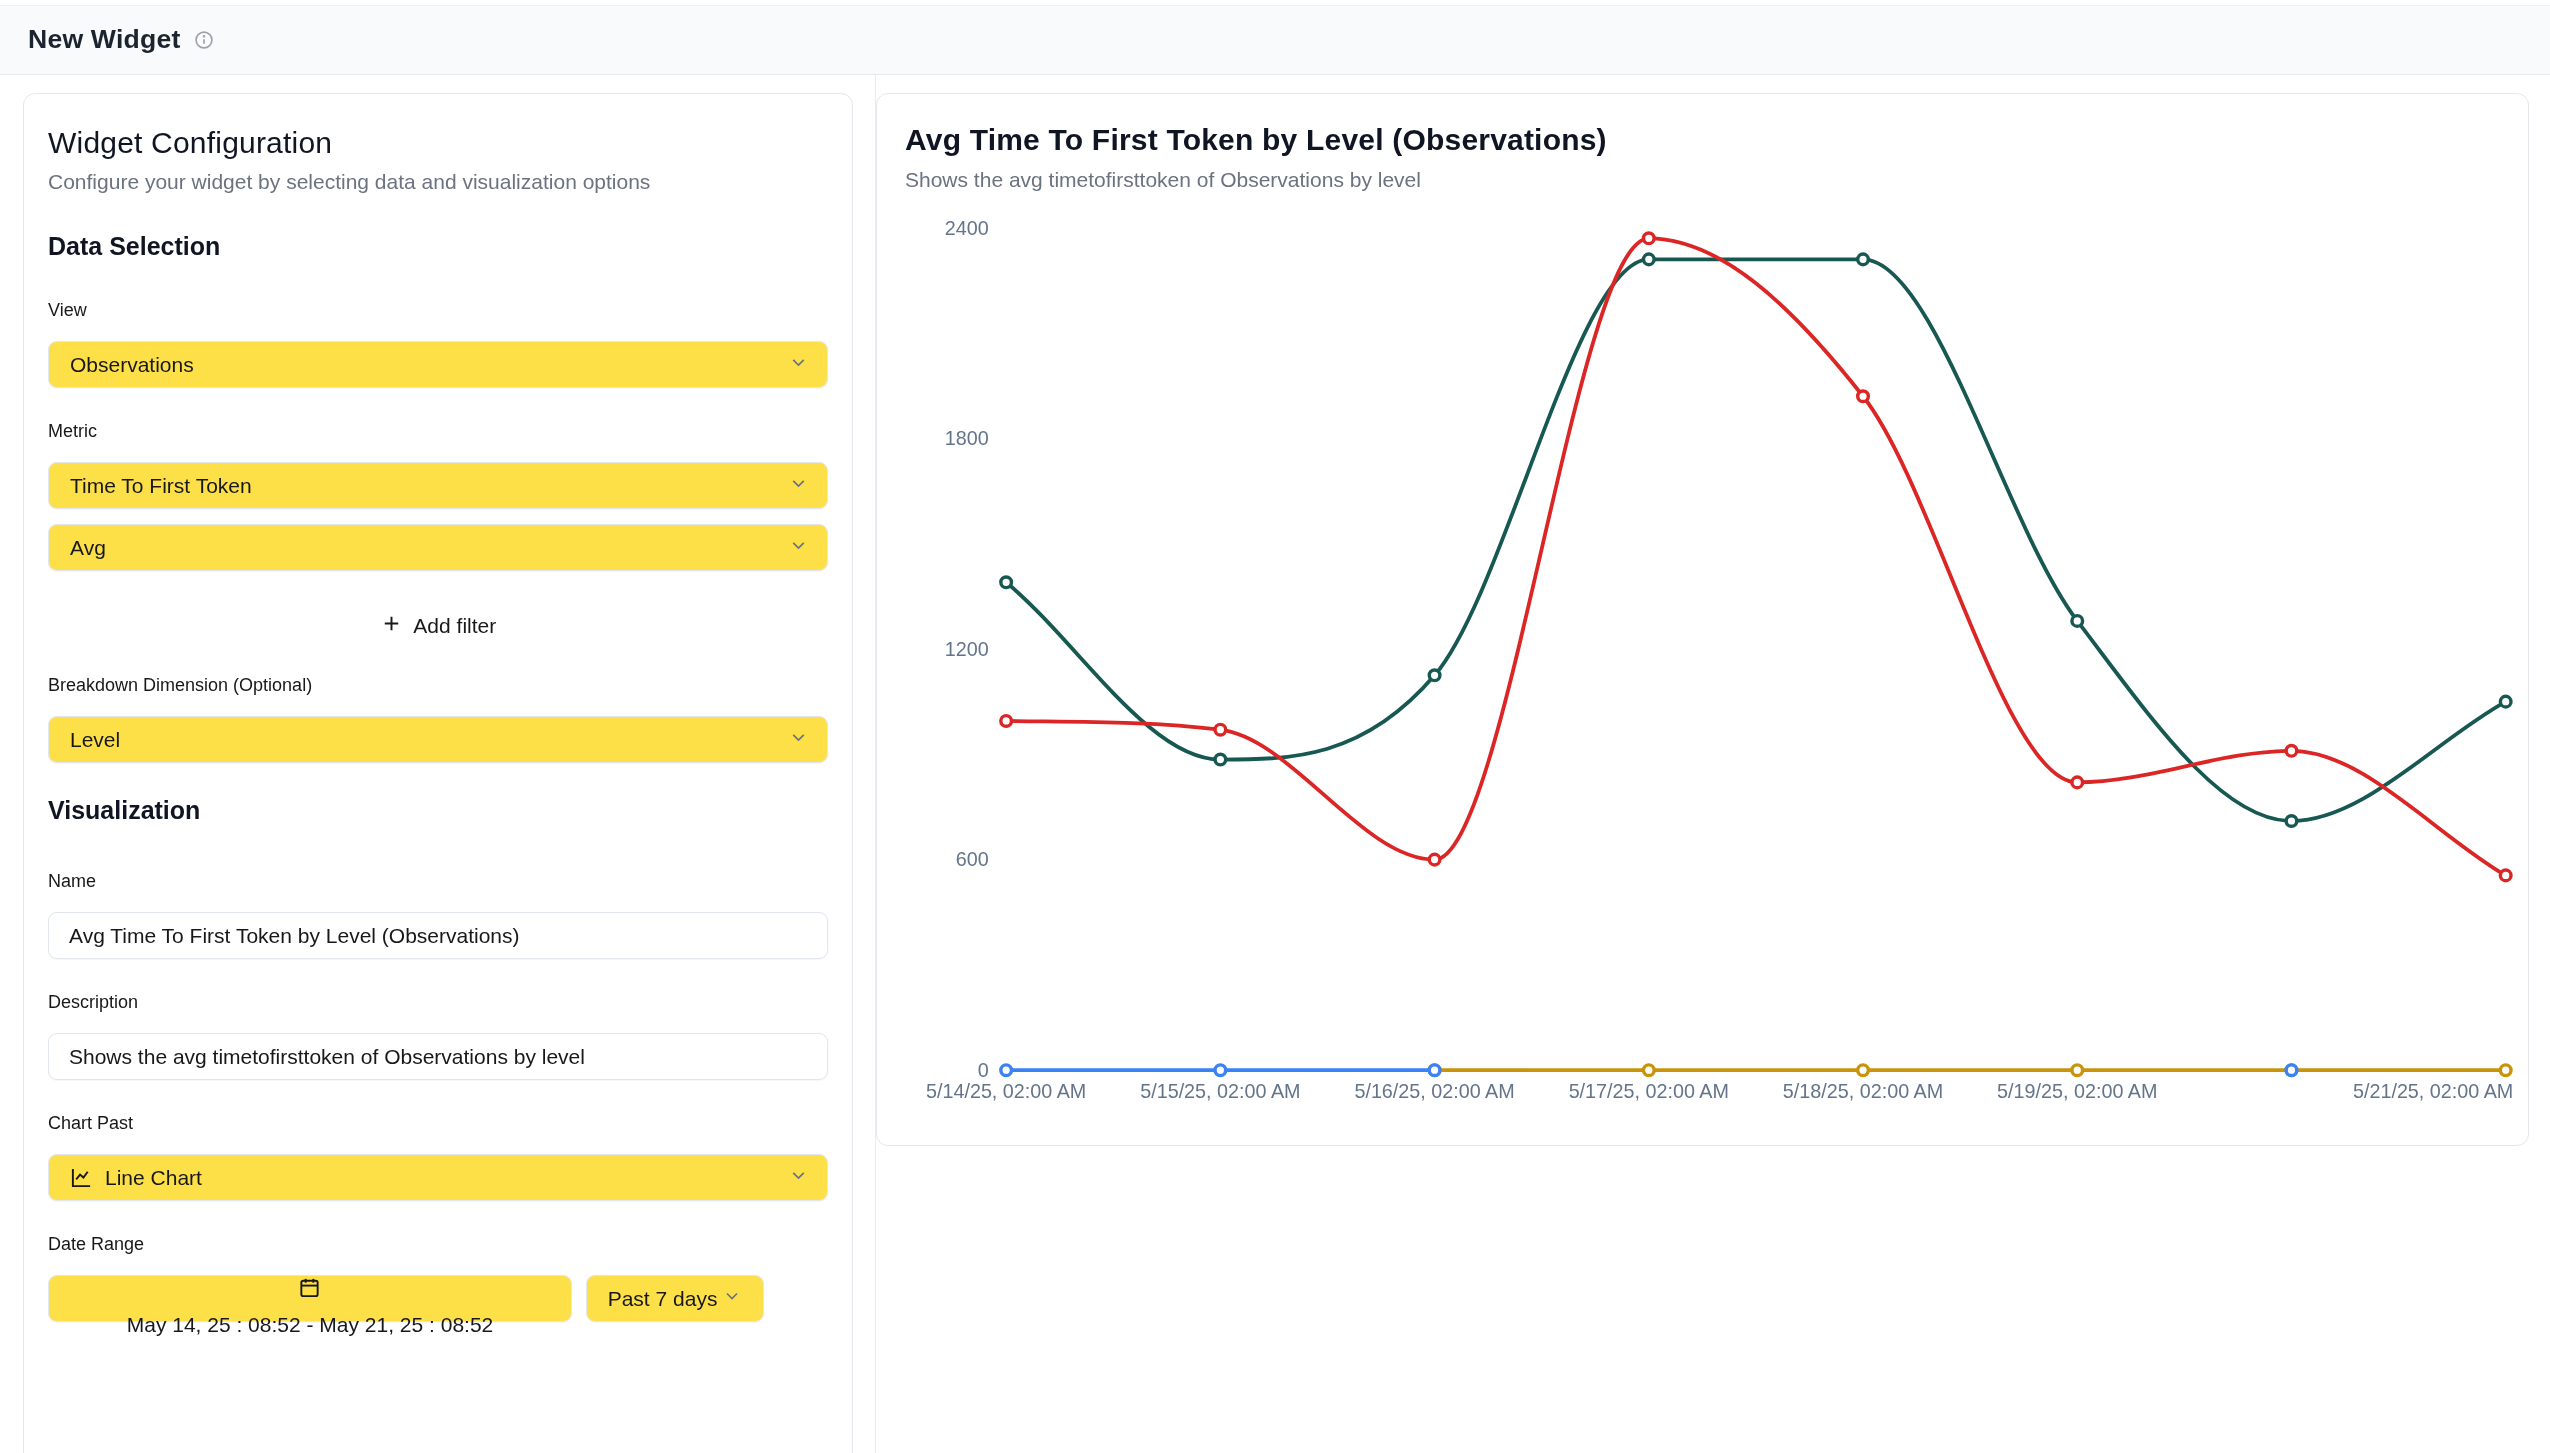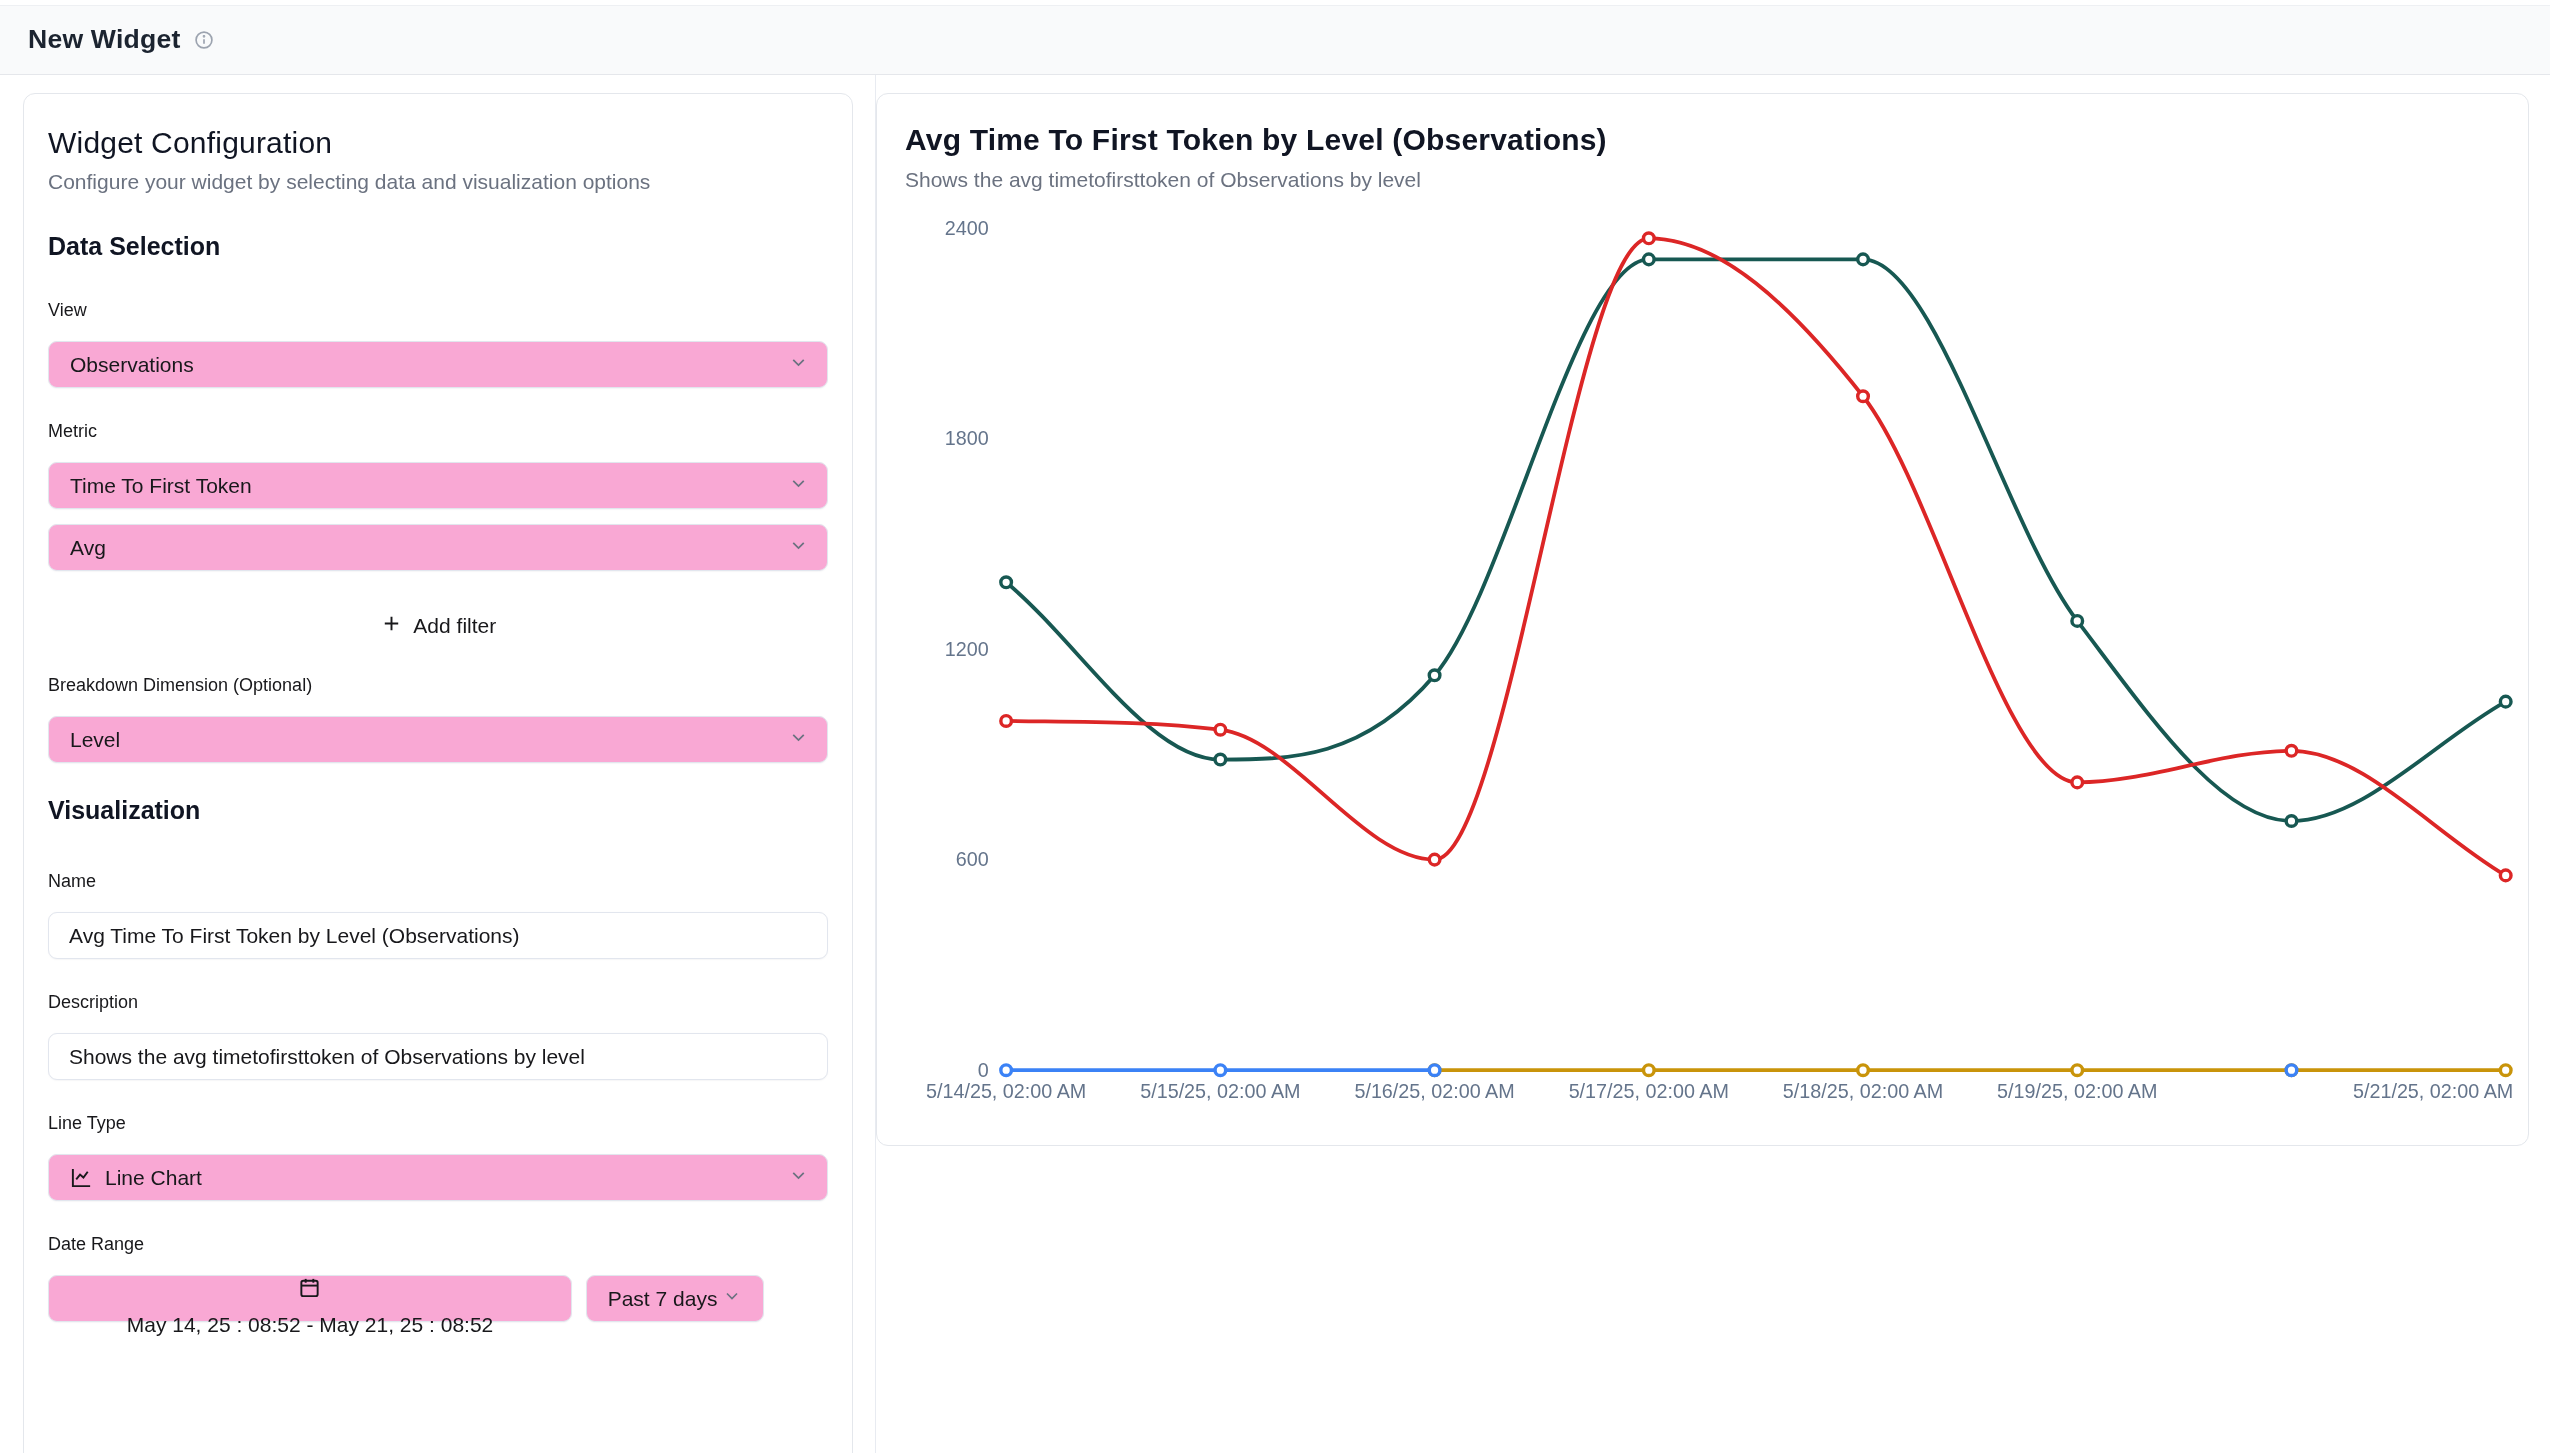--- a/index.html
+++ b/index.html
@@ -23,21 +23,21 @@
   }
   .config-card{left:23px;top:93px;width:830px;height:1390px;padding:30px 24px;}
   .preview-card{left:876px;top:93px;width:1653px;height:1053px;padding:29px 28px;}
   
   .cfg-title{font-size:30px;font-weight:400;color:#101523;margin:1.5px 0 10.6px 0;letter-spacing:0.2px;}
   .cfg-sub{font-size:21px;color:#6b7280;margin-bottom:38px;}
   .section-h{font-size:25px;font-weight:700;color:#101523;margin:16px 0 39px 0;}
   .field{margin-bottom:33px;}
   .field-label{font-size:18px;font-weight:500;color:#18181b;margin-bottom:20px;}
   .control{
-    height:47px;border:1.1px solid #e2e6ee;border-radius:9px;background:#f9a8d4;
+    height:47px;border:1.1px solid #e2e6ee;border-radius:9px;background:#fde047;
     display:flex;align-items:center;padding:0 21px;box-sizing:border-box;
     font-size:21px;color:#18181b;box-shadow:0 0.8px 1.5px rgba(16,24,40,.04);
     cursor:pointer;position:relative;
   }
   .control .chev{position:absolute;right:18px;top:50%;transform:translateY(-50%);}
   .control.gap-top{margin-top:15px;}
   .ghost-btn{
     height:44px;display:flex;align-items:center;justify-content:center;gap:10.6px;
     font-size:21px;font-weight:500;color:#18181b;border:none;background:transparent;
     width:100%;cursor:pointer;margin-bottom:27px;
@@ -143,21 +143,21 @@
     <div class="field-label">Name</div>
     <input class="text-input" type="text" value="Avg Time To First Token by Level (Observations)" style="">
   </div>
 
   <div class="field">
     <div class="field-label">Description</div>
     <input class="text-input" type="text" value="Shows the avg timetofirsttoken of Observations by level" style="">
   </div>
 
   <div class="field">
-    <div class="field-label">Line Type</div>
+    <div class="field-label">Chart Past</div>
     <div class="control">
       <span class="ctrl-ic">
         <svg width="23" height="23" viewBox="0 0 24 24" fill="none" stroke="#18181b" stroke-width="2">
           <path d="M3 3v18h18"></path>
             <path d="M6.5 14l4-5 3.5 3 4.5-6"></path>
         </svg>
       </span>
       <span>Line Chart</span>
       <span class="chev">
         <svg width="21" height="21" viewBox="0 0 24 24" fill="none" stroke="#6b7280" stroke-width="2">

